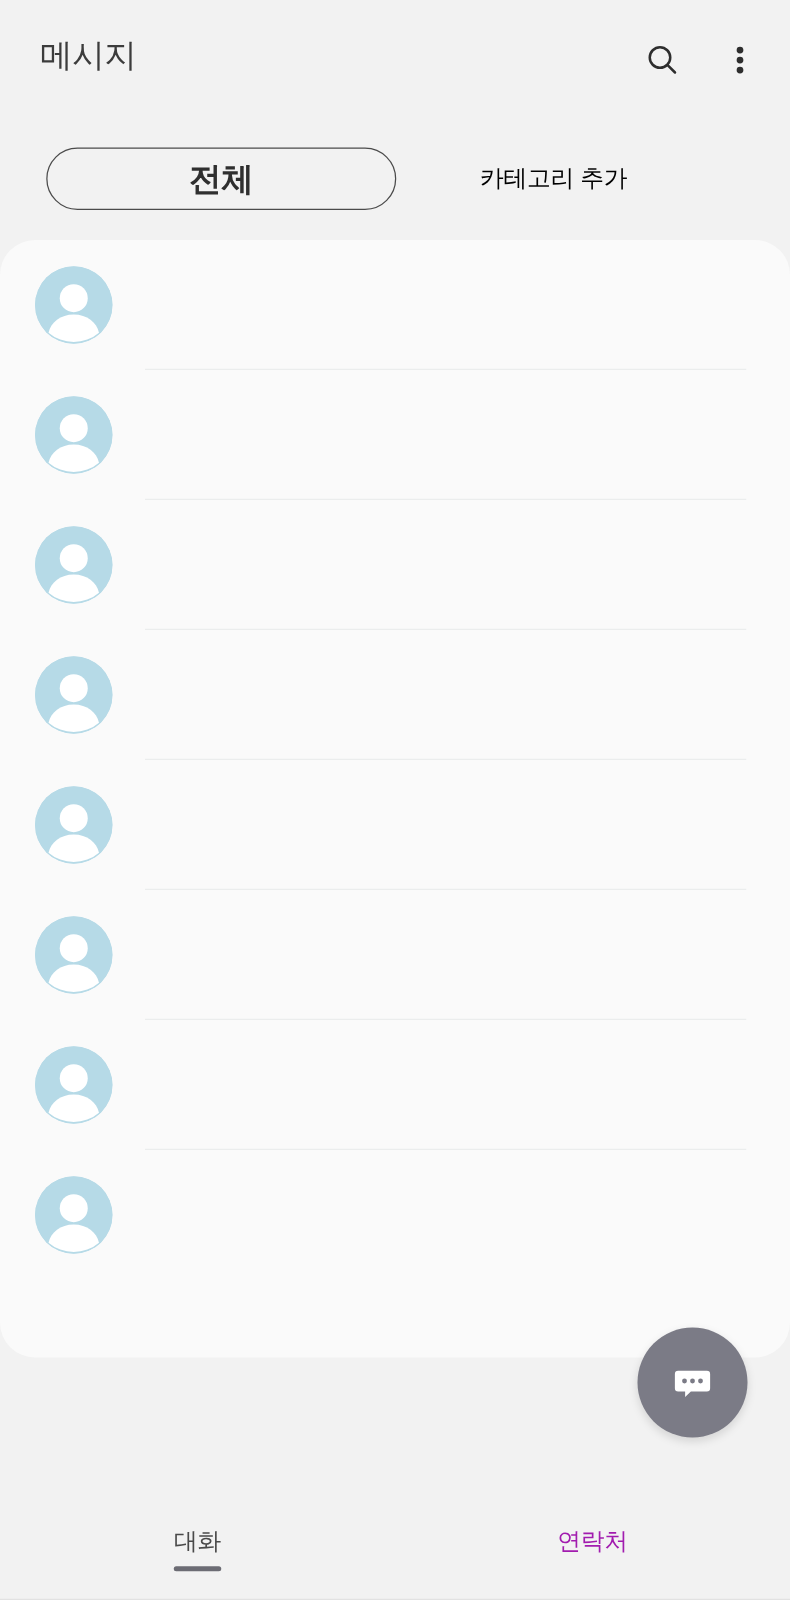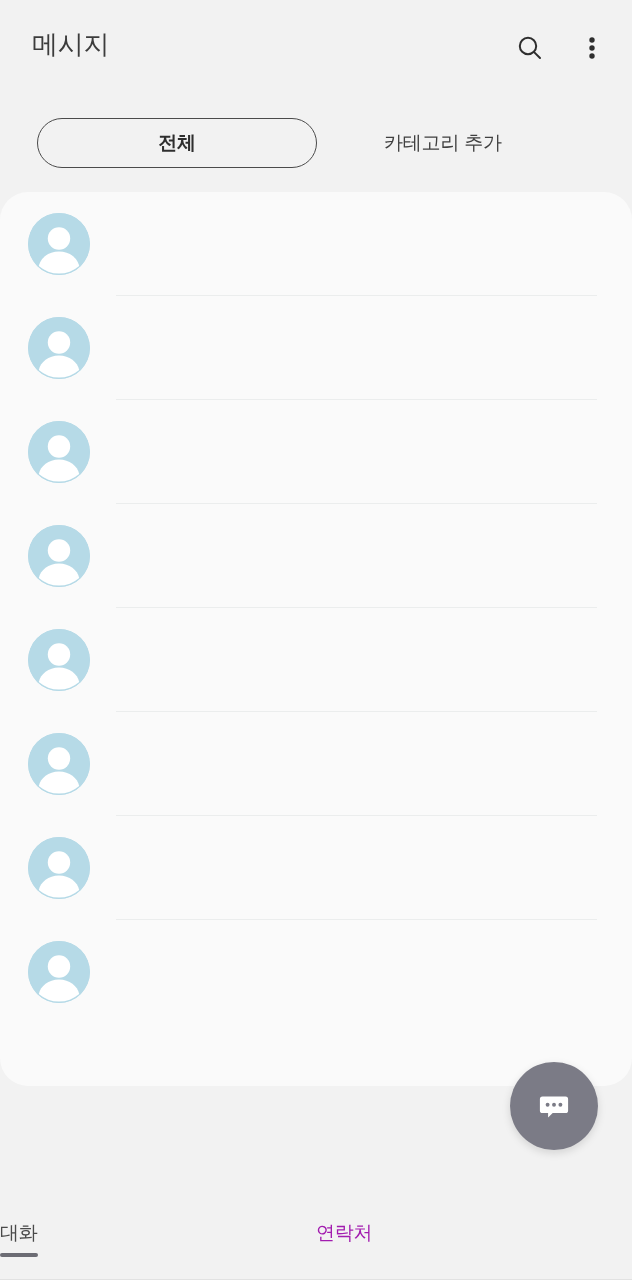--- a/index.html
+++ b/index.html
@@ -74,38 +74,38 @@
     border: 1.6px solid #4b4b4b;
     border-radius: 26px;
     background: transparent;
     display: flex;
     align-items: center;
     justify-content: center;
     cursor: pointer;
     box-sizing: border-box;
   }
   .chip-all-label {
-    font-size: 19px;
+    font-size: 26px;
     color: #2f2f2f;
     font-weight: 700;
     letter-spacing: -0.2px;
   }
   .chip-add {
     position: absolute;
     left: 370px;
     top: 22px;
     height: 50px;
     display: flex;
     align-items: center;
     padding: 0 14px;
     cursor: pointer;
   }
   .chip-add-label {
     font-size: 19px;
-    color: #404040;
+    color: #000000;
     letter-spacing: -0.2px;
     white-space: nowrap;
   }
 
   
   .list-card {
     position: absolute;
     top: 192px;
     left: 0;
     width: 632px;
@@ -215,20 +215,21 @@
     bottom: 0;
     width: 632px;
     height: 90px;
     background: #f2f2f2;
     display: flex;
   }
   .nav-item {
     flex: 1;
     display: flex;
     flex-direction: column;
+    align-items: center;
     justify-content: center;
     cursor: pointer;
     padding-top: 6px;
   }
   .nav-label {
     font-size: 19px;
     color: #a21caf;
     letter-spacing: -0.2px;
   }
   .nav-item.active .nav-label { color: #4a4a4a; }

